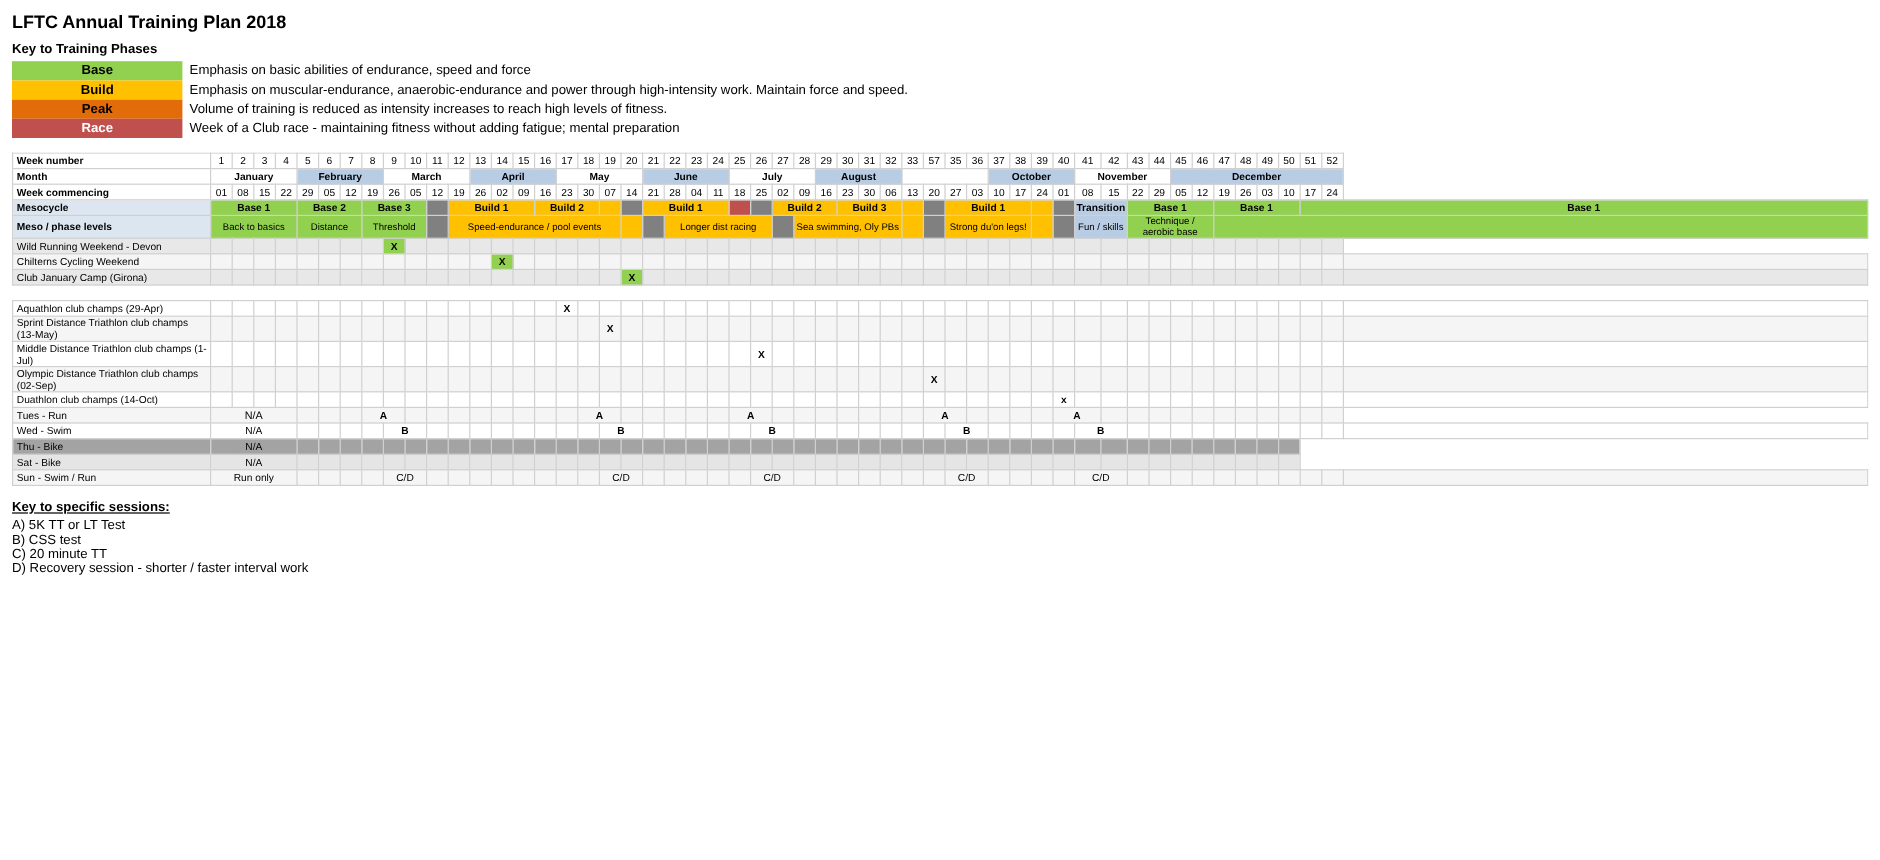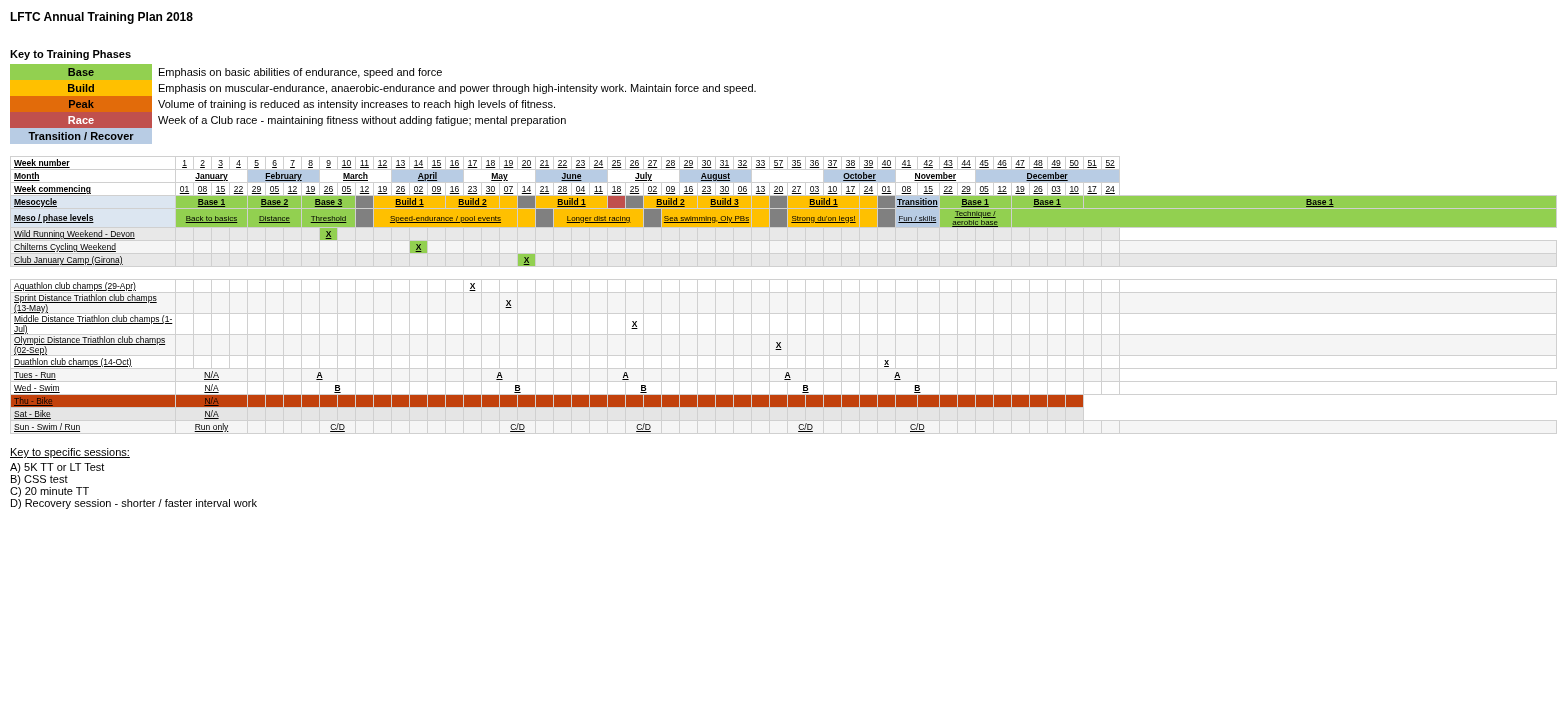--- a/index.html
+++ b/index.html
@@ -1,30 +1,30 @@
 <!DOCTYPE html>
 <html><head>
   <meta charset="utf-8">
   <style>
     * { box-sizing: border-box; margin: 0; padding: 0; }
     body { font-family: Arial, sans-serif; font-size: 11px; background: #fff; color: #000; padding: 10px; }
-    h1 { font-size: 12px; font-weight: bold; margin-bottom: 24px; }
+    h1 { font-size: 15px; font-weight: bold; margin-bottom: 8px; }
     .key-section { margin-bottom: 12px; }
     .key-title { font-weight: bold; font-size: 11px; margin-bottom: 4px; }
     .key-table { border-collapse: collapse; }
     .key-table td { padding: 2px 6px; font-size: 11px; }
     .key-color { width: 142px; text-align: center; font-weight: bold; }
     .color-base { background: #92d050; }
     .color-build { background: #ffc000; }
     .color-peak { background: #e26b0a; }
     .color-race { background: #c0504d; color: #fff; }
     .color-transition { background: #b8cce4; }
 
     .key-sessions { margin-top: 10px; font-size: 11px; }
-    .key-sessions p { font-weight: normal; text-decoration: underline; margin-bottom: 3px; }
+    .key-sessions p { font-weight: bold; text-decoration: underline; margin-bottom: 3px; }
 
     .big-table { border-collapse: collapse; width: 100%; }
     .big-table td, .big-table th { border: 1px solid #d0d0d0; padding: 0px 1px; font-size: 8.5px; text-align: center; vertical-align: middle; height: 13px; }
     .label-td { text-align: left !important; min-width: 165px; padding-left: 3px !important; font-size: 9px; }
     .week-col { min-width: 12px; width: 18px; }
   </style>
 </head>
 <body>
 
 <h1>LFTC Annual Training Plan 2018</h1>
@@ -42,29 +42,25 @@
       <td>Emphasis on muscular-endurance, anaerobic-endurance and power through high-intensity work. Maintain force and speed.</td>
     </tr>
     <tr>
       <td class="key-color color-peak">Peak</td>
       <td>Volume of training is reduced as intensity increases to reach high levels of fitness.</td>
     </tr>
     <tr>
       <td class="key-color color-race">Race</td>
       <td>Week of a Club race - maintaining fitness without adding fatigue; mental preparation</td>
     </tr>
-    <tr>
-      <td class="key-color color-transition">Transition / Recover</td>
-      <td></td>
-    </tr>
   </tbody>
     </table>
 </div>
 
-<div style="margin-top:10px; overflow-x:auto;text-decoration:underline;">
+<div style="margin-top:10px; overflow-x:auto;">
 <table class="big-table">
   <colgroup>
     <col style="width:165px">
 
     <col class="week-col">
         <col class="week-col">
         <col class="week-col">
         <col class="week-col">
     <col class="week-col">
         <col class="week-col">
@@ -883,21 +879,21 @@
           <td></td>
           <td></td>
           <td></td>
           <td></td>
           <td></td>
           <td></td>
           <td></td>
           <td></td>
   </tr>
 
-  <tr style="background:#c2410c;margin-top:12px;">
+  <tr style="background:#a3a3a3;margin-top:12px;">
     <td class="label-td">Thu - Bike</td>
     <td colspan="4">N/A</td>
     <td></td>
           <td></td>
           <td></td>
           <td></td>
           <td></td>
           <td></td>
           <td></td>
           <td></td>

